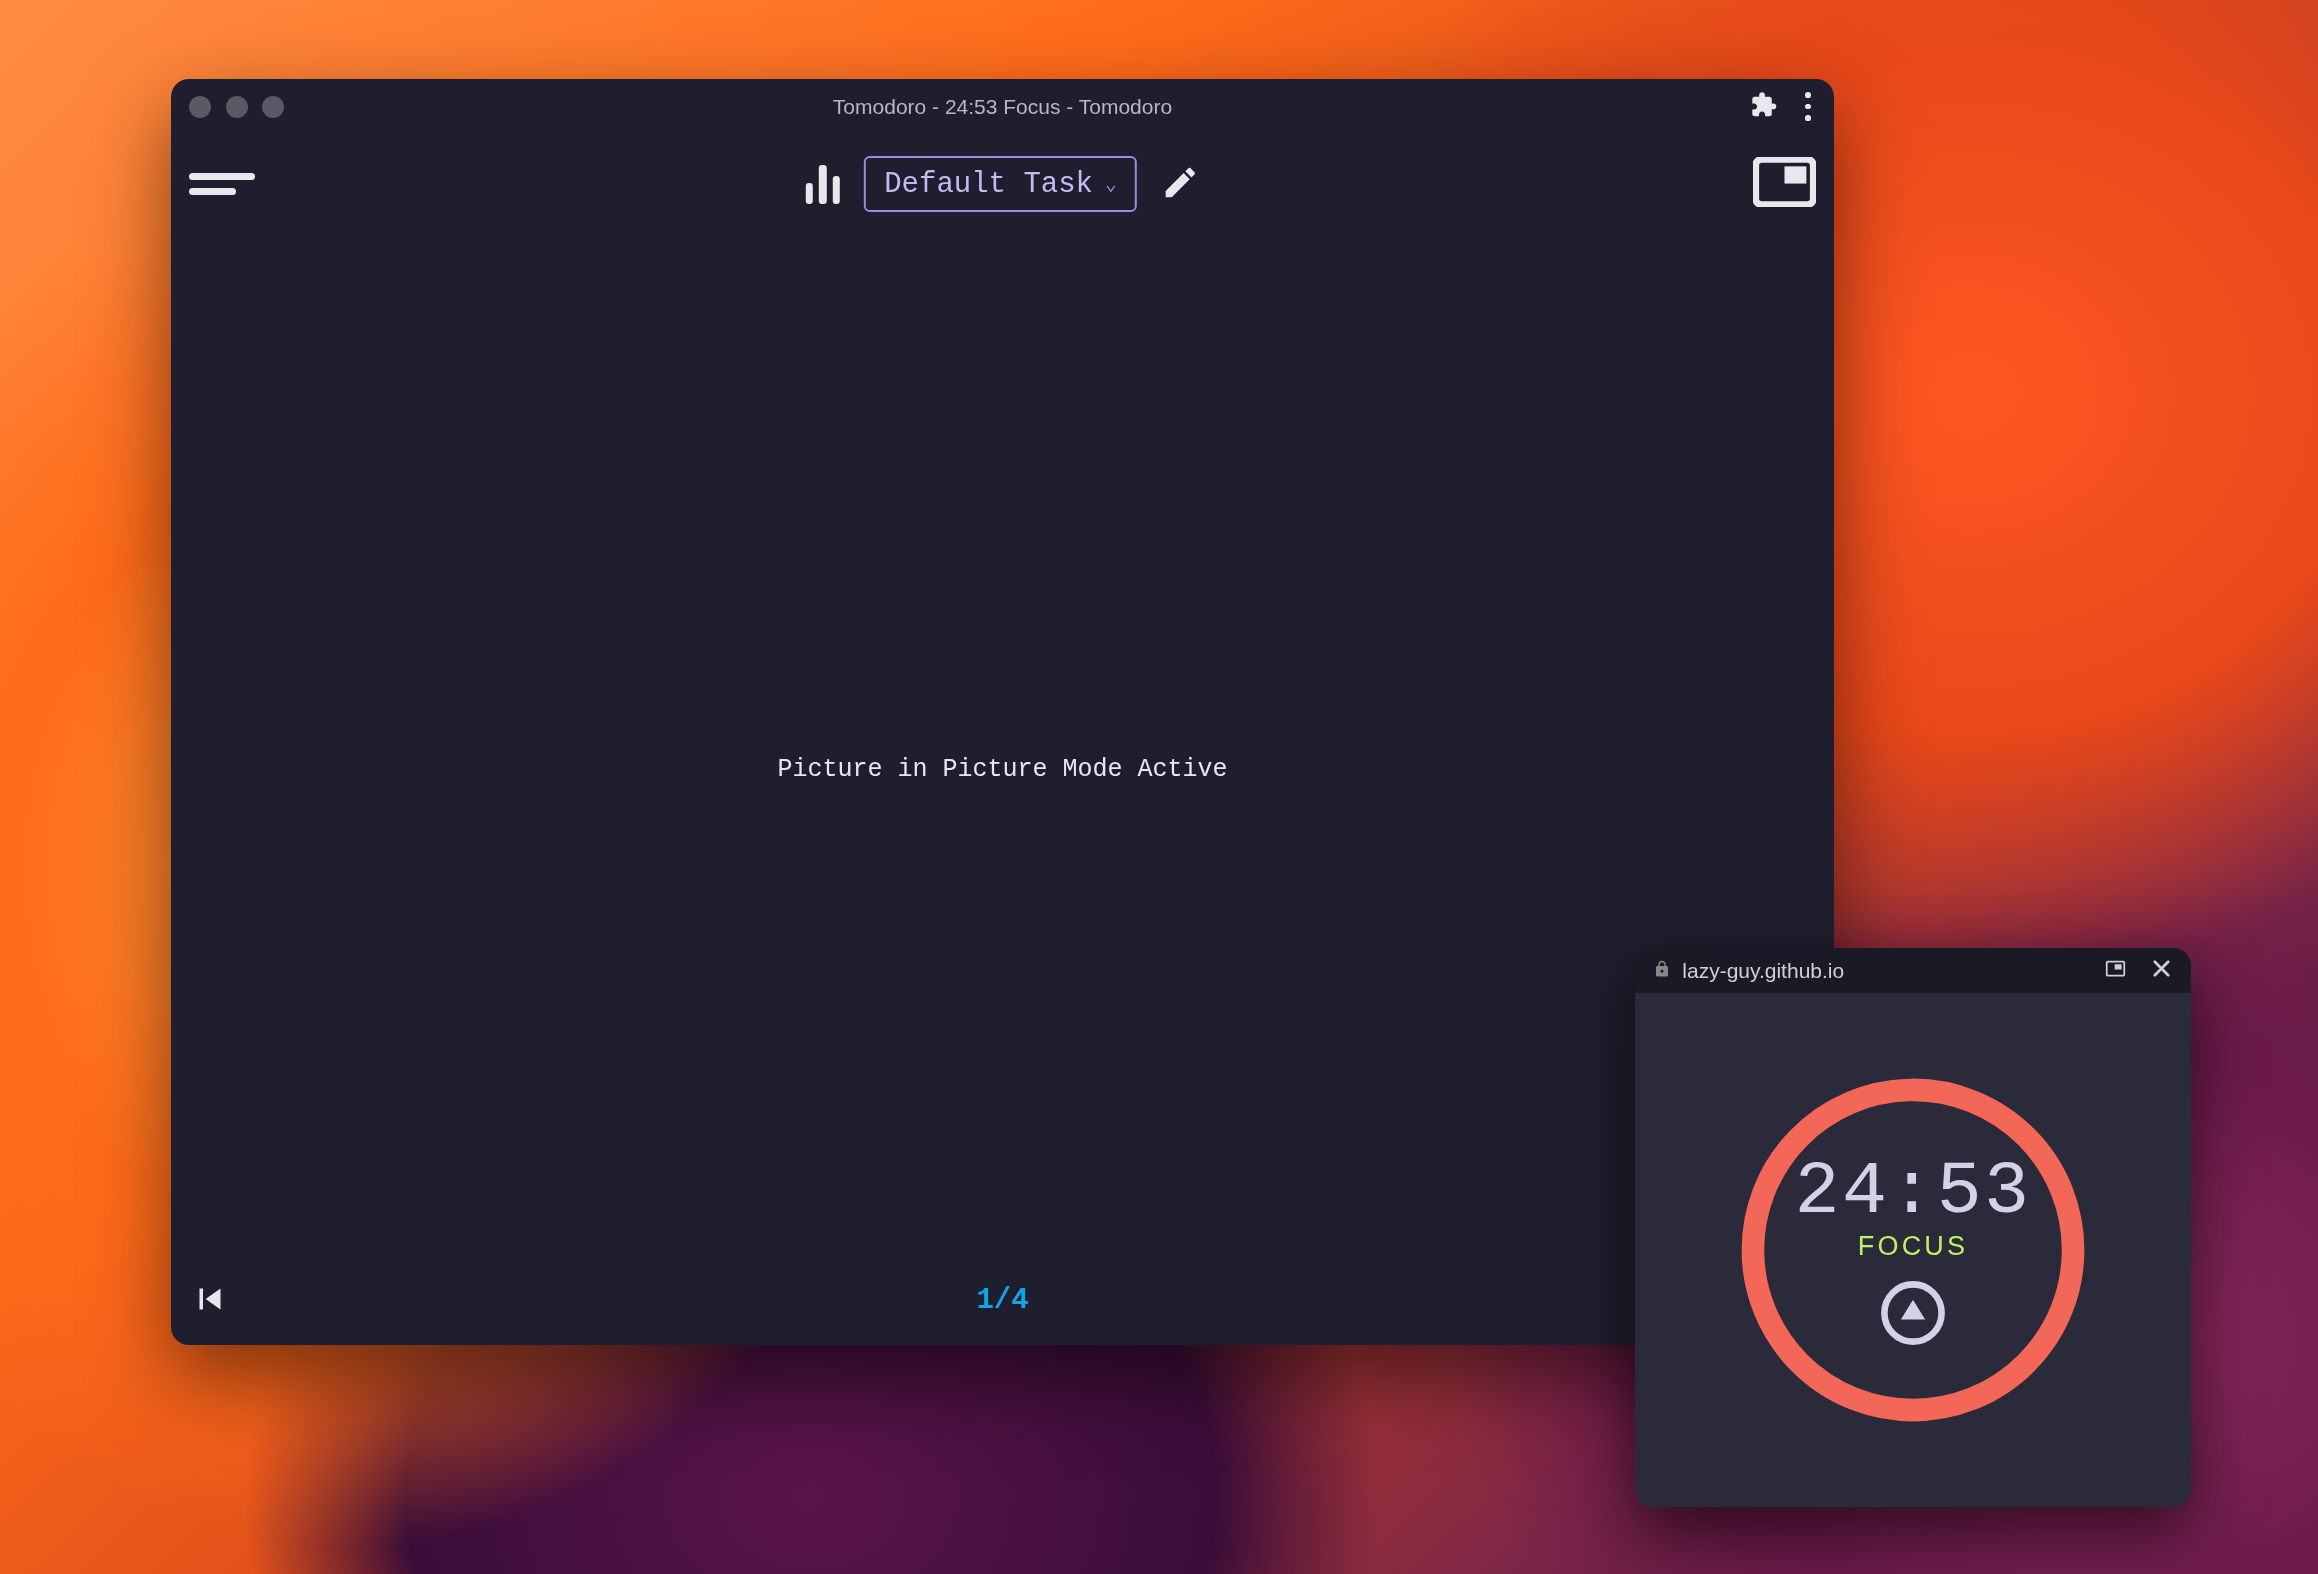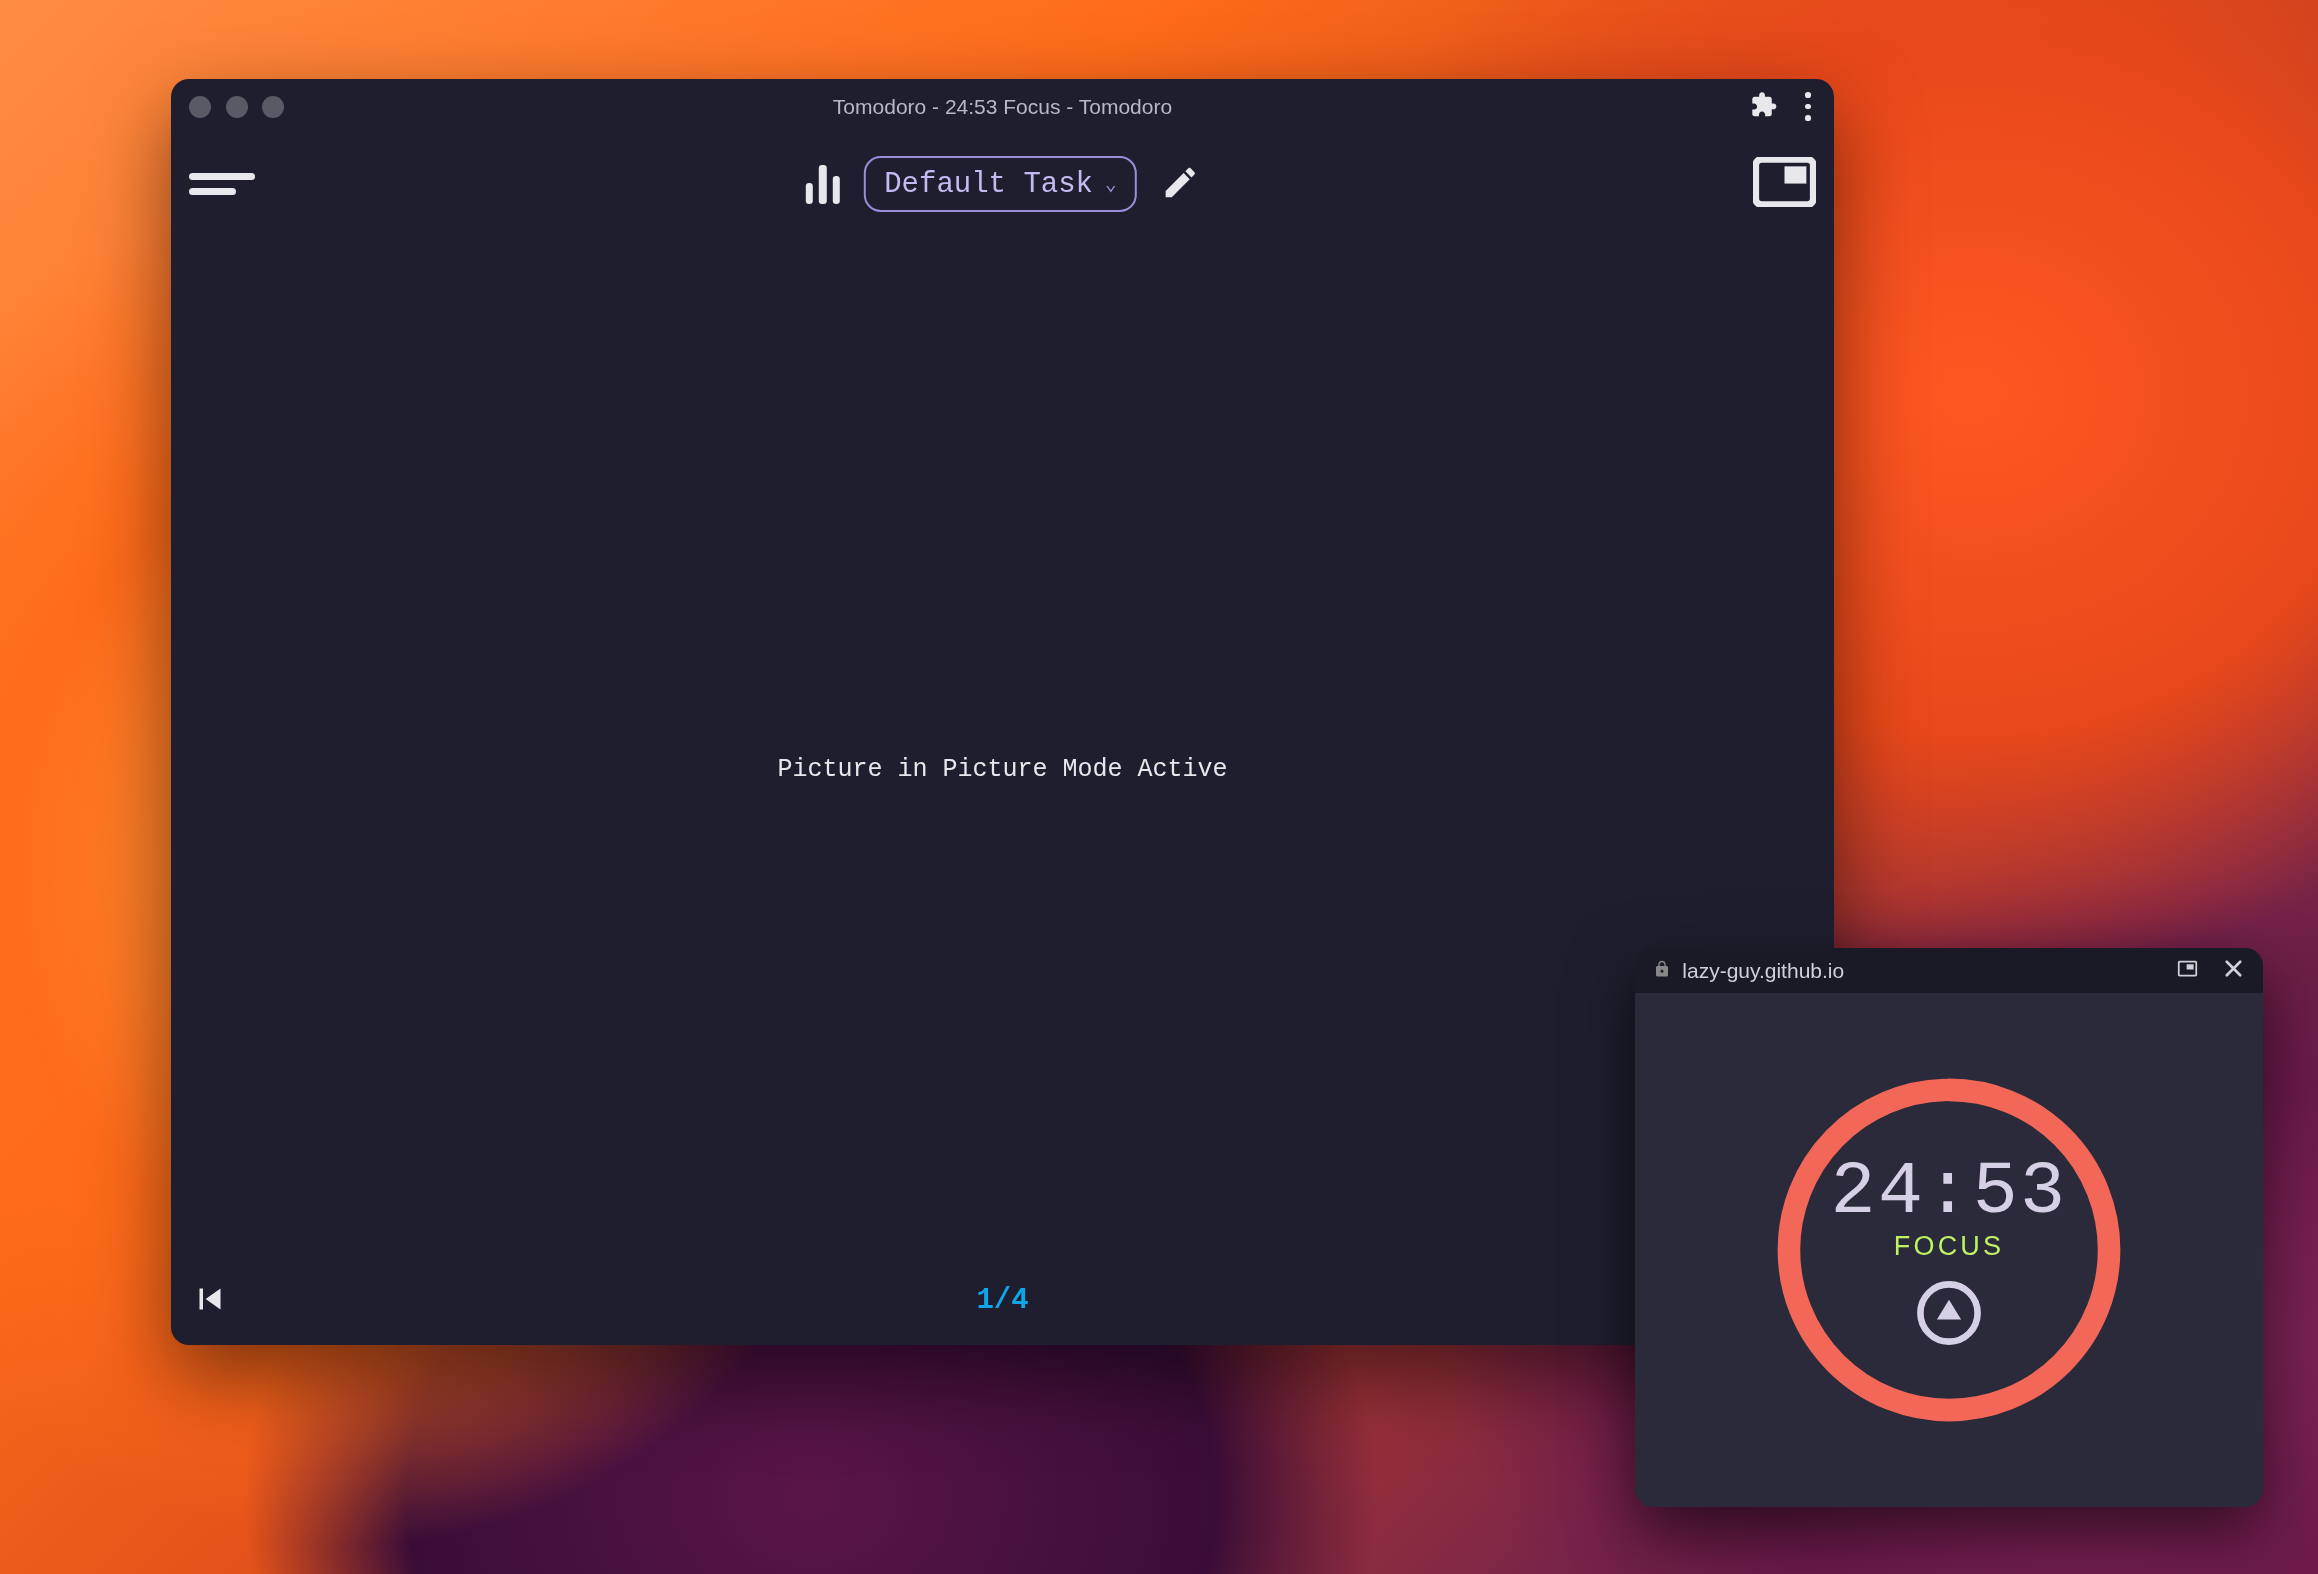--- a/index.html
+++ b/index.html
@@ -141,21 +141,21 @@
       background: #e8e8ec;
       border-radius: 3.2px;
     }
     
     .stats-icon span:nth-child(1) { height: 21px; }
     .stats-icon span:nth-child(2) { height: 39px; }
     .stats-icon span:nth-child(3) { height: 27.5px; }
     
     .task-selector {
       border: 2.4px solid #9b8dd9;
-      border-radius: 17px;
+      border-radius: 6px;
       padding: 9.7px 18px;
       color: #c5b9f2;
       font-size: 29px;
       font-family: 'Courier New', monospace;
       display: flex;
       align-items: center;
       gap: 12px;
     }
     
     .task-selector-chevron {
@@ -222,21 +222,21 @@
       font-size: 29px;
       font-family: 'Courier New', monospace;
       font-weight: bold;
     }
     
     
     .pip-window {
       position: absolute;
       left: 1635px;
       top: 948px;
-      width: 628px;
+      width: 556px;
       height: 559px;
       background: #2a2a3a;
       border-radius: 18px;
       box-shadow: 0 24px 65px rgba(0,0,0,0.6);
       overflow: hidden;
     }
     
     .pip-header {
       height: 45px;
       background: #1a1a26;

